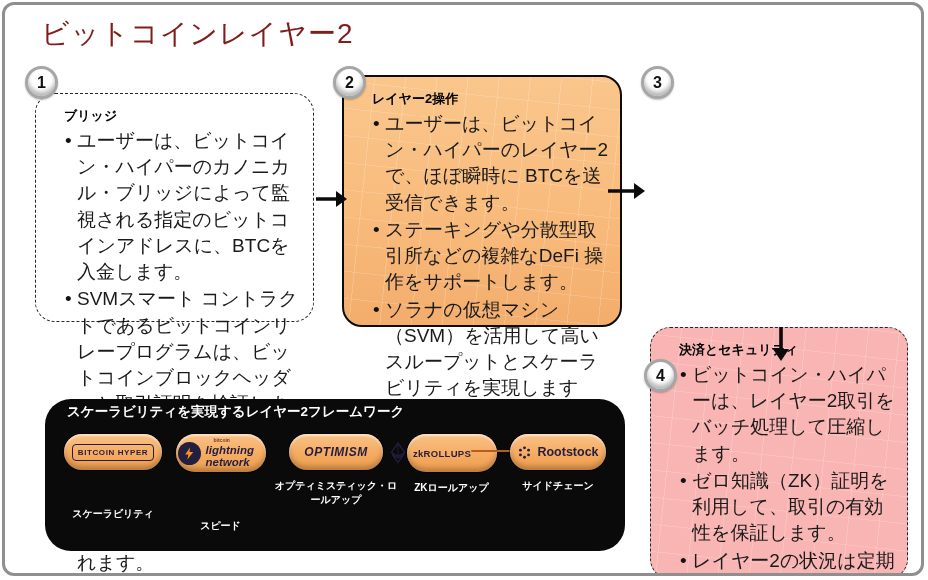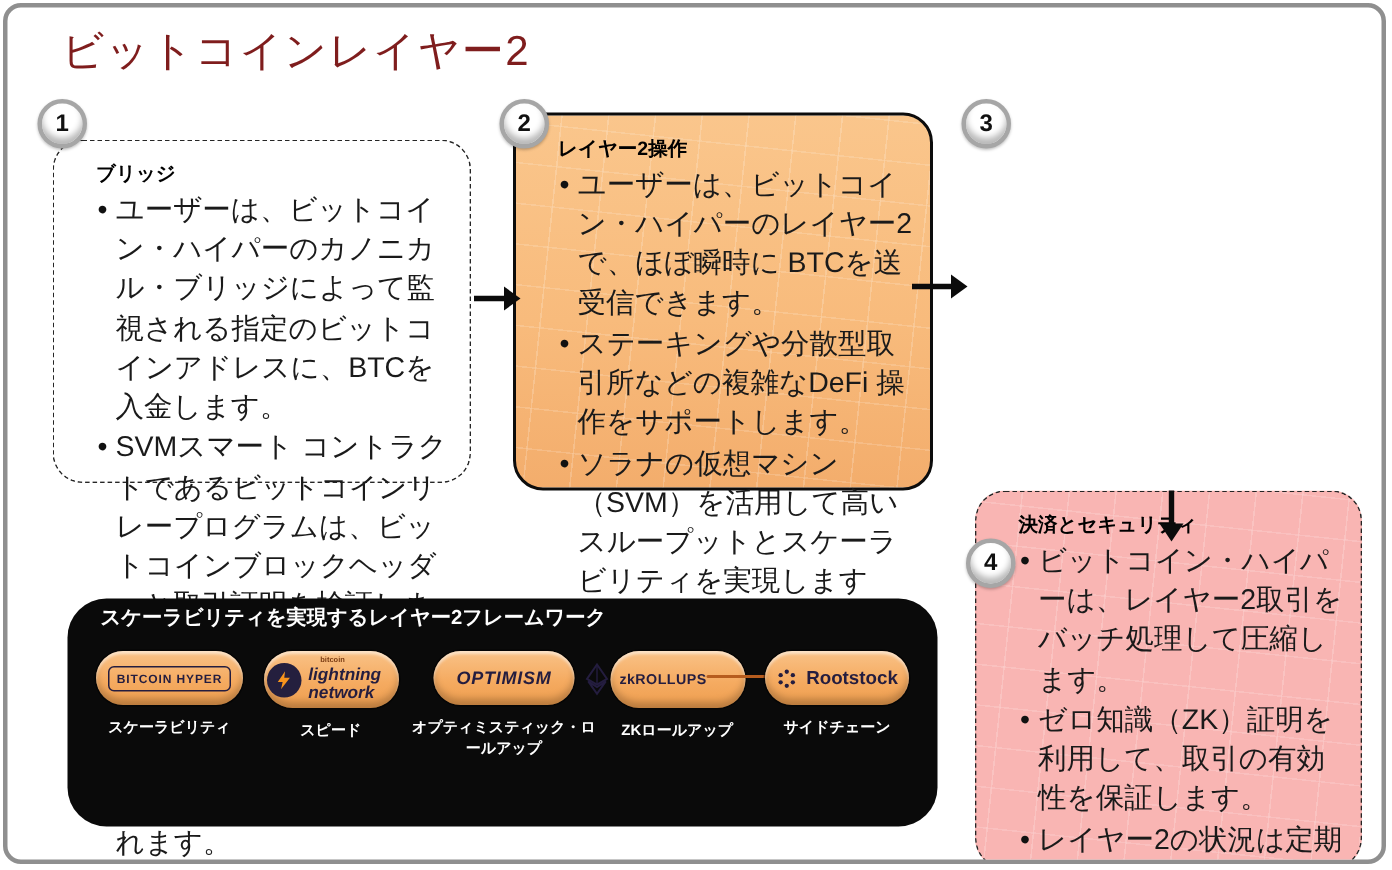--- a/index.html
+++ b/index.html
@@ -50,21 +50,21 @@
   .arrow{position:absolute;z-index:4;}
   .a1{left:309px;top:180px;} .a2{left:601px;top:172px;} .a3{left:762px;top:320px;}
   
   .panel{
     position:absolute;left:40px;top:394px;width:580px;height:152px;
     background:#0a0a0a;border-radius:26px;box-sizing:border-box;z-index:2;
   }
   .panel-title{color:#ffffff;font-weight:bold;font-size:13.5px;padding:4px 0 0 22px;}
   .logo-row{display:flex;justify-content:space-between;align-items:flex-start;padding:13px 12px 0 12px;}
   .logo-item{display:flex;flex-direction:column;align-items:center;}
-  .li-1{width:112px;} .li-2{width:100px;} .li-3{width:128px;} .li-4{width:100px;} .li-5{width:110px;}
+  .li-1{width:112px;gap:28px;} .li-2{width:100px;gap:38px;} .li-3{width:128px;} .li-4{width:100px;} .li-5{width:110px;}
   .pill{
     display:flex;align-items:center;justify-content:center;gap:5px;
     border-radius:19px;box-sizing:border-box;
     background:linear-gradient(180deg,#f9c287 0%,#f5ab61 55%,#ee9e4f 100%);
     box-shadow:inset 0 2px 2px rgba(255,255,255,.55), inset 0 -4px 5px rgba(0,0,0,.22), 0 0 0 1px rgba(0,0,0,.5);
   }
   .p1{width:98px;height:36px;} .p2{width:90px;height:38px;}
   .p3{width:94px;height:36px;} .p4{width:90px;height:38px;} .p5{width:96px;height:36px;}
   .logo-label{
     margin-top:9px;color:#ffffff;font-weight:bold;font-size:10px;line-height:1.35;

